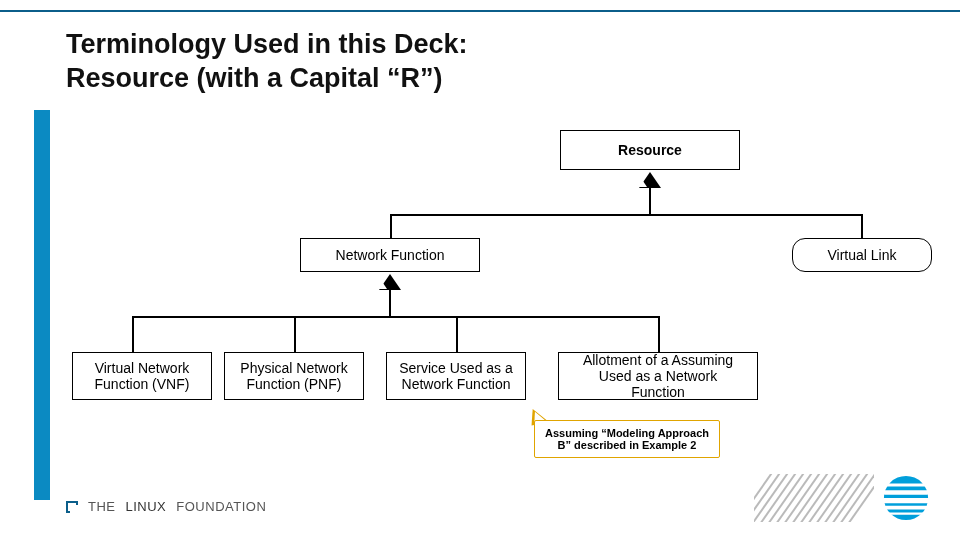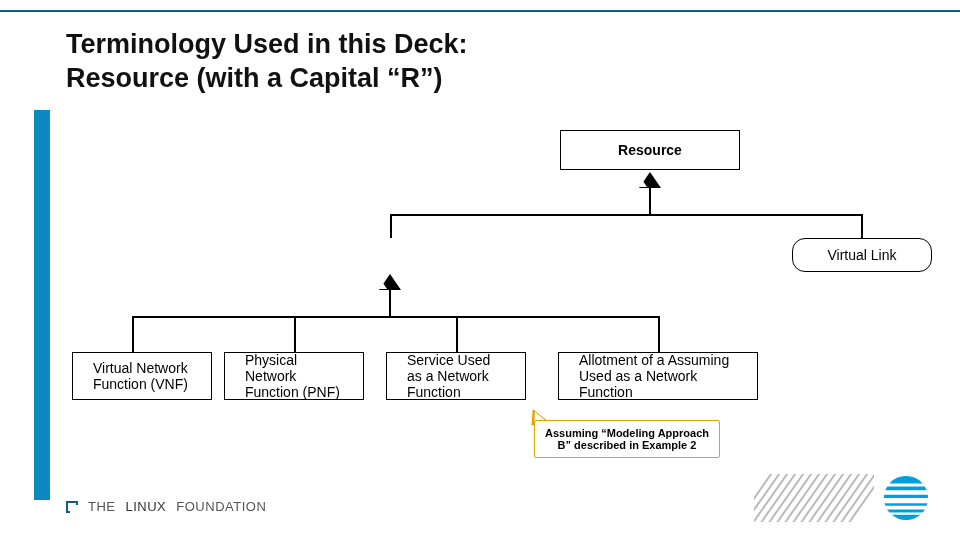--- a/index.html
+++ b/index.html
@@ -4,21 +4,21 @@
 <style>
   * { box-sizing: border-box; margin: 0; padding: 0; }
   html, body { width: 960px; height: 540px; font-family: Arial, Helvetica, sans-serif; background: #fff; overflow: hidden; }
   .slide { position: relative; width: 960px; height: 540px; }
   .top-rule { position: absolute; left: 0; top: 10px; width: 100%; height: 2px; background: #0b5e8a; }
   .title { position: absolute; left: 66px; top: 28px; font-size: 27px; font-weight: bold; color: #111; line-height: 1.25; }
   .side-bar { position: absolute; left: 34px; top: 110px; width: 16px; height: 390px; background: #0b8ac2; }
 
   .diagram { position: absolute; left: 0; top: 0; width: 960px; height: 540px; }
 
-  .node { position: absolute; background: #fff; border: 1.5px solid #000; display: flex; align-items: center; justify-content: center; text-align: left; font-size: 14px; padding: 6px 20px; font-family: "Segoe UI", Arial, sans-serif; }
+  .node { position: absolute; background: #fff; border: 1.5px solid #000; display: flex; align-items: center; justify-content: center; text-align: center; font-size: 14px; padding: 6px 12px; font-family: "Segoe UI", Arial, sans-serif; }
   .node span { pointer-events: none; }
 
   
   .n-resource { left: 560px; top: 130px; width: 180px; height: 40px; font-weight: 600; }
   .n-nf       { left: 300px; top: 238px; width: 180px; height: 34px; font-weight: 500; }
   .n-vl       { left: 792px; top: 238px; width: 140px; height: 34px; font-weight: 500; border-radius: 13px; }
   .n-vnf      { left: 72px;  top: 352px; width: 140px; height: 48px; font-weight: 500; }
   .n-pnf      { left: 224px; top: 352px; width: 140px; height: 48px; font-weight: 500; }
   .n-svc      { left: 386px; top: 352px; width: 140px; height: 48px; font-weight: 500; }
   .n-allot    { left: 558px; top: 352px; width: 200px; height: 48px; font-weight: 500; }
@@ -72,20 +72,23 @@
   <div class="title">
     <div>Terminology Used in this Deck:</div>
     <div>Resource (with a Capital “R”)</div>
   </div>
   <div class="side-bar"></div>
 
   <div class="diagram">
 
     <div class="node n-resource">
         <span>Resource</span>
+      </div>
+    <div class="node n-nf">
+        <span>Network Function</span>
       </div>
     <div class="node n-vl">
         <span>Virtual Link</span>
       </div>
     <div class="node n-vnf">
         <span>Virtual Network Function (VNF)</span>
       </div>
     <div class="node n-pnf">
         <span>Physical Network Function (PNF)</span>
       </div>

